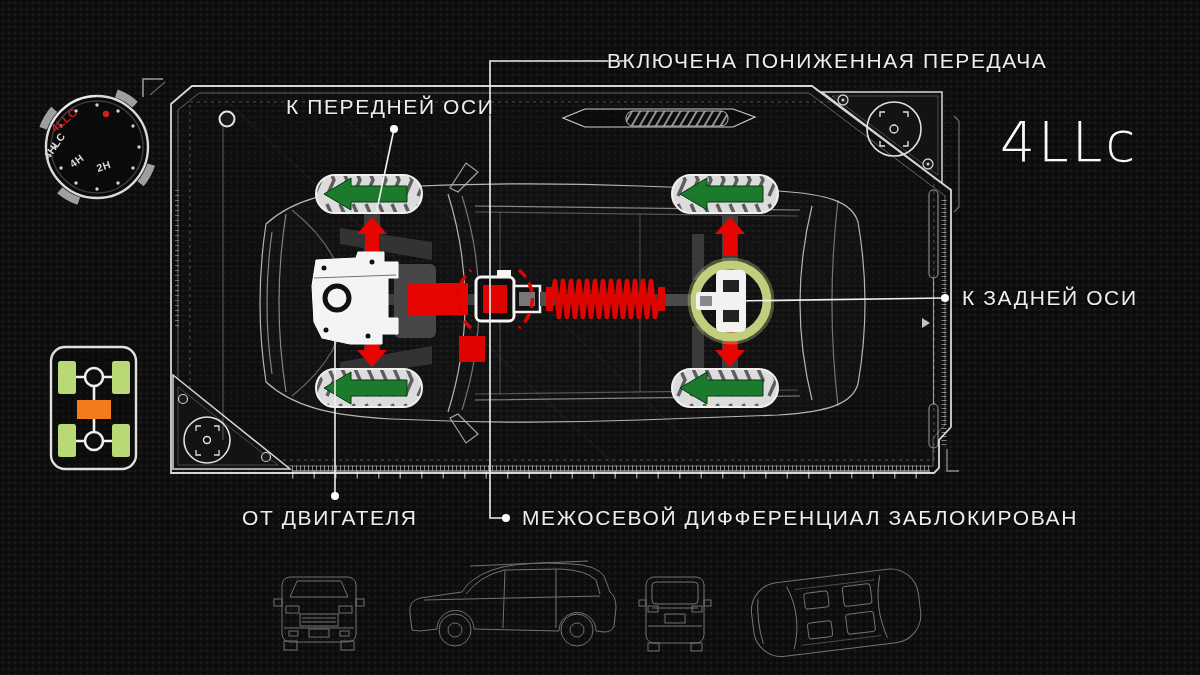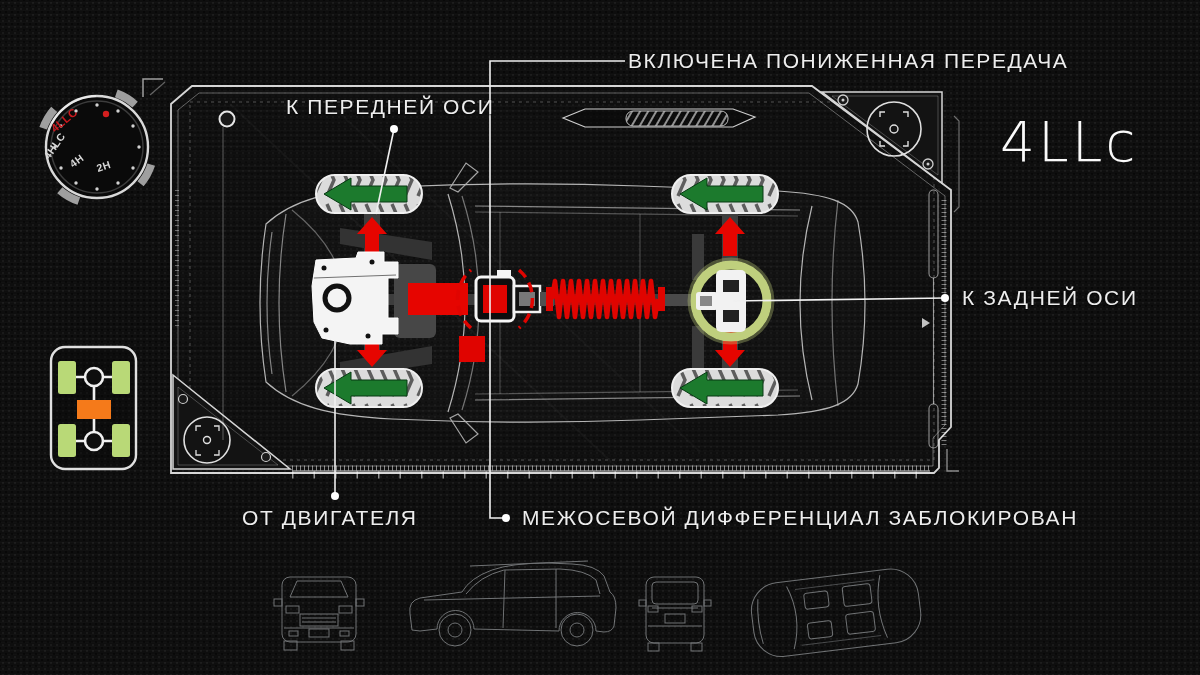--- a/index.html
+++ b/index.html
@@ -302,20 +302,20 @@
       <path d="M 760,590 Q 756,612 760,635"></path>
       <rect x="806" y="590" width="24" height="16" rx="3"></rect>
       <rect x="806" y="620" width="24" height="16" rx="3"></rect>
       <rect x="845" y="588" width="28" height="20" rx="3"></rect>
       <rect x="845" y="616" width="28" height="20" rx="3"></rect>
       <path d="M 798,585 L 878,585 M 798,641 L 878,641" stroke-opacity="0.6"></path>
     </g>
   </g>
 </svg>
 
-  <div class="label" style="left:628px;top:49px;text-align:right;">ВКЛЮЧЕНА ПОНИЖЕННАЯ ПЕРЕДАЧА</div>
+  <div class="label" style="left:607px;top:49px;text-align:right;">ВКЛЮЧЕНА ПОНИЖЕННАЯ ПЕРЕДАЧА</div>
   <div class="label" style="left:962px;top:286px;">К ЗАДНЕЙ ОСИ</div>
   <div class="label" style="left:286px;top:95px;">К ПЕРЕДНЕЙ ОСИ</div>
   <div class="label" style="left:522px;top:506px;">МЕЖОСЕВОЙ ДИФФЕРЕНЦИАЛ ЗАБЛОКИРОВАН</div>
   <div class="label" style="left:242px;top:506px;">ОТ ДВИГАТЕЛЯ</div>
 
   <div class="mode-text">4LLc</div>
 </div>
 
 </body></html>

